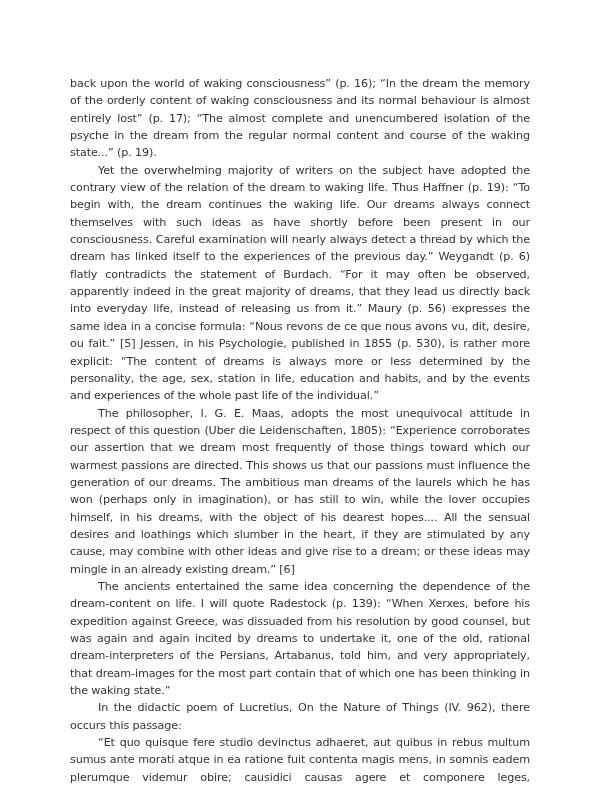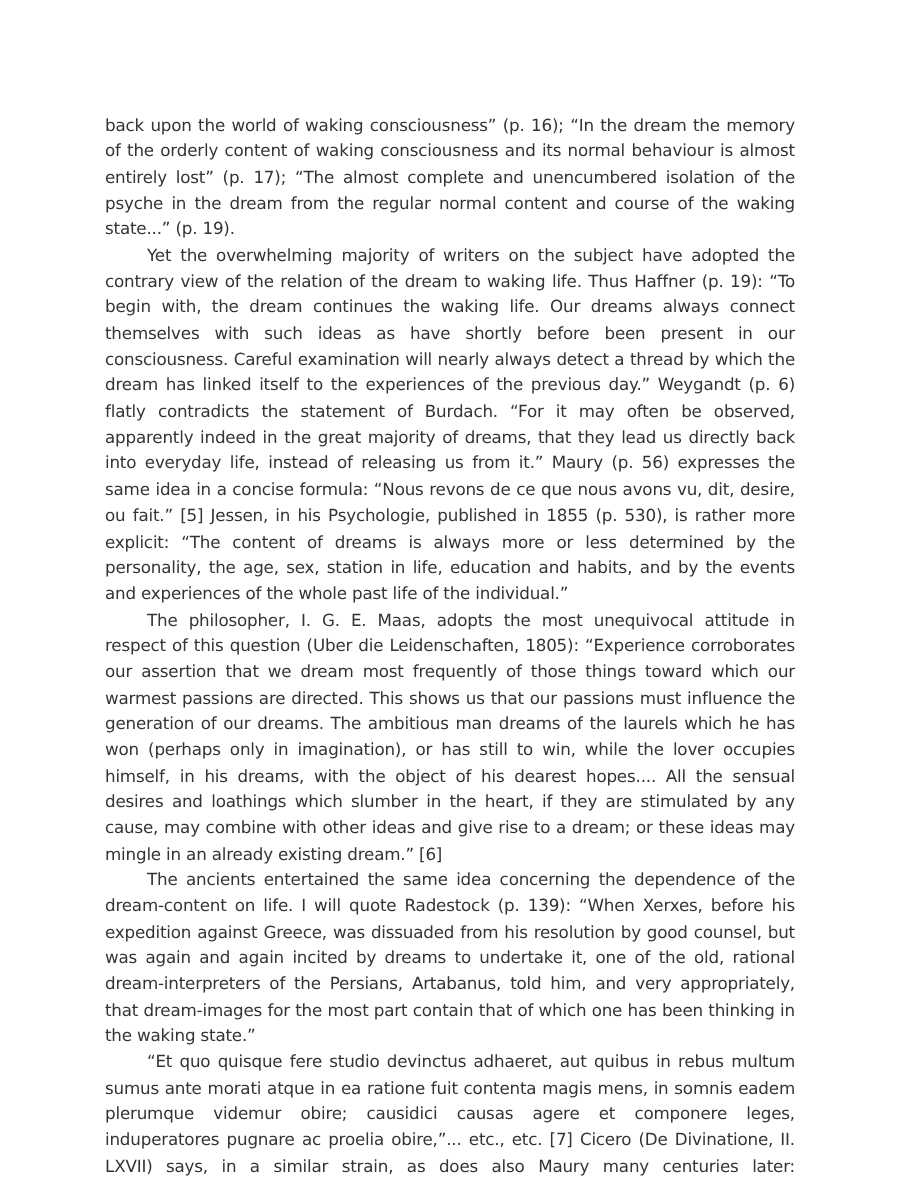--- a/index.html
+++ b/index.html
@@ -58,18 +58,19 @@
 </head>
 <body>
 
 <div class="page">
 
   <div class="text-column">
     <p class="para">back upon the world of waking consciousness” (p. 16); “In the dream the memory of the orderly content of waking consciousness and its normal behaviour is almost entirely lost” (p. 17); “The almost complete and unencumbered isolation of the psyche in the dream from the regular normal content and course of the waking state...” (p. 19).</p>
     <p class="para indent">Yet the overwhelming majority of writers on the subject have adopted the contrary view of the relation of the dream to waking life. Thus Haffner (p. 19): “To begin with, the dream continues the waking life. Our dreams always connect themselves with such ideas as have shortly before been present in our consciousness. Careful examination will nearly always detect a thread by which the dream has linked itself to the experiences of the previous day.” Weygandt (p. 6) flatly contradicts the statement of Burdach. “For it may often be observed, apparently indeed in the great majority of dreams, that they lead us directly back into everyday life, instead of releasing us from it.” Maury (p. 56) expresses the same idea in a concise formula: “Nous revons de ce que nous avons vu, dit, desire, ou fait.” [5] Jessen, in his Psychologie, published in 1855 (p. 530), is rather more explicit: “The content of dreams is always more or less determined by the personality, the age, sex, station in life, education and habits, and by the events and experiences of the whole past life of the individual.”</p>
     <p class="para indent">The philosopher, I. G. E. Maas, adopts the most unequivocal attitude in respect of this question (Uber die Leidenschaften, 1805): “Experience corroborates our assertion that we dream most frequently of those things toward which our warmest passions are directed. This shows us that our passions must influence the generation of our dreams. The ambitious man dreams of the laurels which he has won (perhaps only in imagination), or has still to win, while the lover occupies himself, in his dreams, with the object of his dearest hopes.... All the sensual desires and loathings which slumber in the heart, if they are stimulated by any cause, may combine with other ideas and give rise to a dream; or these ideas may mingle in an already existing dream.” [6]</p>
     <p class="para indent">The ancients entertained the same idea concerning the dependence of the dream-content on life. I will quote Radestock (p. 139): “When Xerxes, before his expedition against Greece, was dissuaded from his resolution by good counsel, but was again and again incited by dreams to undertake it, one of the old, rational dream-interpreters of the Persians, Artabanus, told him, and very appropriately, that dream-images for the most part contain that of which one has been thinking in the waking state.”</p>
+    <p class="para indent">In the didactic poem of Lucretius, On the Nature of Things (IV. 962), there occurs this passage:</p>
     <p class="para indent">“Et quo quisque fere studio devinctus adhaeret, aut quibus in rebus multum sumus ante morati atque in ea ratione fuit contenta magis mens, in somnis eadem plerumque videmur obire; causidici causas agere et componere leges, induperatores pugnare ac proelia obire,”... etc., etc. [7] Cicero (De Divinatione, II. LXVII) says, in a similar strain, as does also Maury many centuries later: “Maximeque ‘reliquiae’ rerum earum moventur in animis et agitantur, de quibus vigilantes aut cogitavimus aut egimus.” [8]</p>
 
   </div>
 
 
 </div>
 
 </body></html>

